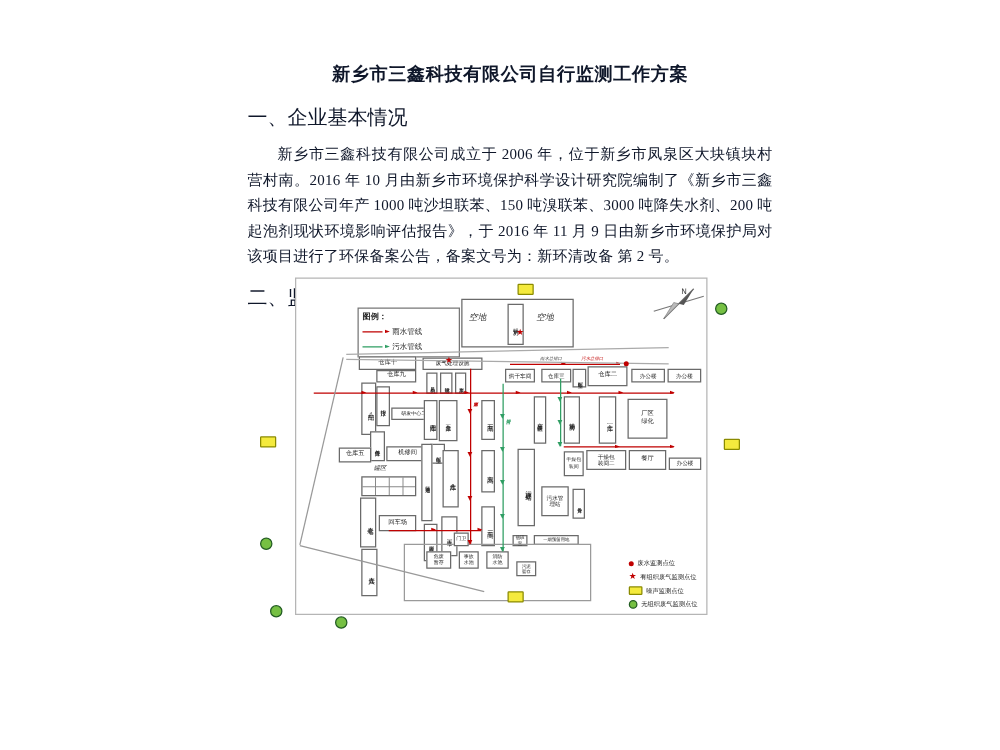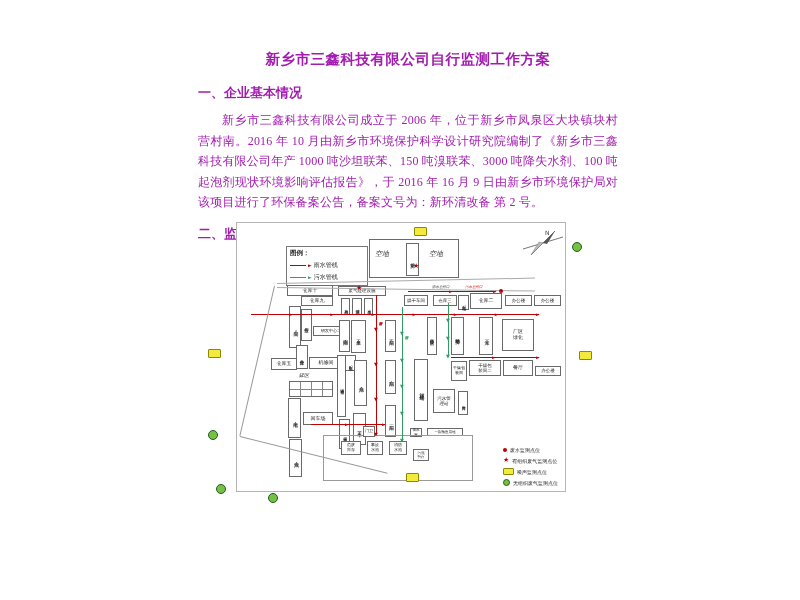--- a/index.html
+++ b/index.html
@@ -1,22 +1,22 @@
 <!DOCTYPE html>
 <html><head>
 <meta charset="utf-8">
 <style>
   html,body{margin:0;padding:0;}
   body{background:#fdfdfd;font-family:"Liberation Serif","DejaVu Serif",serif;}
   .stage{position:relative;width:800px;height:600px;background:#ffffff;overflow:hidden;
          outline:1px solid #e3e3e3;}
   
-  .doc{position:absolute;left:198px;top:50px;width:420px;color:#a21caf;}
+  .doc{position:absolute;left:198px;top:50px;width:420px;color:#0f172a;}
   .doc-title{font-size:14.5px;font-weight:bold;text-align:center;letter-spacing:.5px;margin:0;}
-  .doc-h2{font-size:13px;font-weight:bold;margin-top:15px;}
+  .doc-h2{font-size:16px;font-weight:normal;margin-top:15px;}
   .doc-p{font-size:12px;line-height:20.5px;text-align:justify;text-indent:24px;
          letter-spacing:.2px;margin-top:8px;}
   .doc-h2.second{margin-top:5px;}
   
   .diagram{position:absolute;left:236px;top:222px;width:328px;height:268px;
            border:1px solid #b5b5b5;background:#fff;font-family:"Liberation Serif","DejaVu Serif",serif;}
   .bld{position:absolute;border:1px solid #6a6a6a;background:#fff;color:#222;
        display:flex;align-items:center;justify-content:center;text-align:center;
        font-size:5px;line-height:1.15;white-space:pre-line;box-sizing:border-box;}
   .bld.vert{writing-mode:vertical-rl;letter-spacing:.5px;}
@@ -56,21 +56,21 @@
   .compass{position:absolute;left:283px;top:5px;}
 </style>
 </head>
 <body>
 
 <div class="stage">
 
   <div class="doc">
     <h1 class="doc-title">新乡市三鑫科技有限公司自行监测工作方案</h1>
     <div class="doc-h2">一、企业基本情况</div>
-    <p class="doc-p">新乡市三鑫科技有限公司成立于 2006 年，位于新乡市凤泉区大块镇块村营村南。2016 年 10 月由新乡市环境保护科学设计研究院编制了《新乡市三鑫科技有限公司年产 1000 吨沙坦联苯、150 吨溴联苯、3000 吨降失水剂、100 吨起泡剂现状环境影响评估报告》，于 2016 年 16 月 9 日由新乡市环境保护局对该项目进行了环保备案公告，备案文号为：新环清改备 第 2 号。</p>
+    <p class="doc-p">新乡市三鑫科技有限公司成立于 2006 年，位于新乡市凤泉区大块镇块村营村南。2016 年 10 月由新乡市环境保护科学设计研究院编制了《新乡市三鑫科技有限公司年产 1000 吨沙坦联苯、150 吨溴联苯、3000 吨降失水剂、200 吨起泡剂现状环境影响评估报告》，于 2016 年 11 月 9 日由新乡市环境保护局对该项目进行了环保备案公告，备案文号为：新环清改备 第 2 号。</p>
     <div class="doc-h2 second">二、监测点位及示意图</div>
   </div>
 
   <div class="diagram">
 
     <div class="legend-box">
       <div class="legend-title">图例：</div>
       <div class="legend-row c-red">
         <span class="sline"></span>
           <span class="sarrow">►</span>

